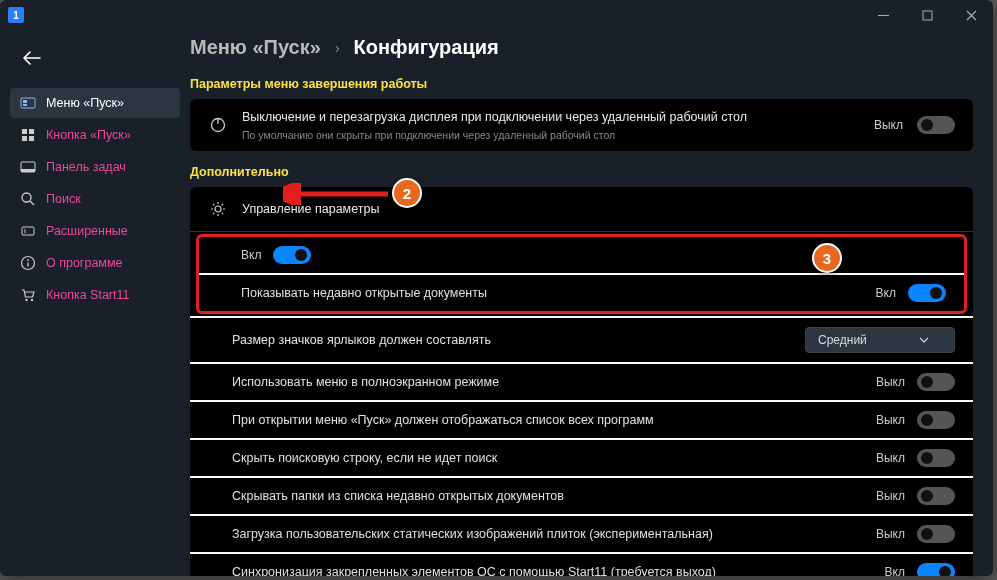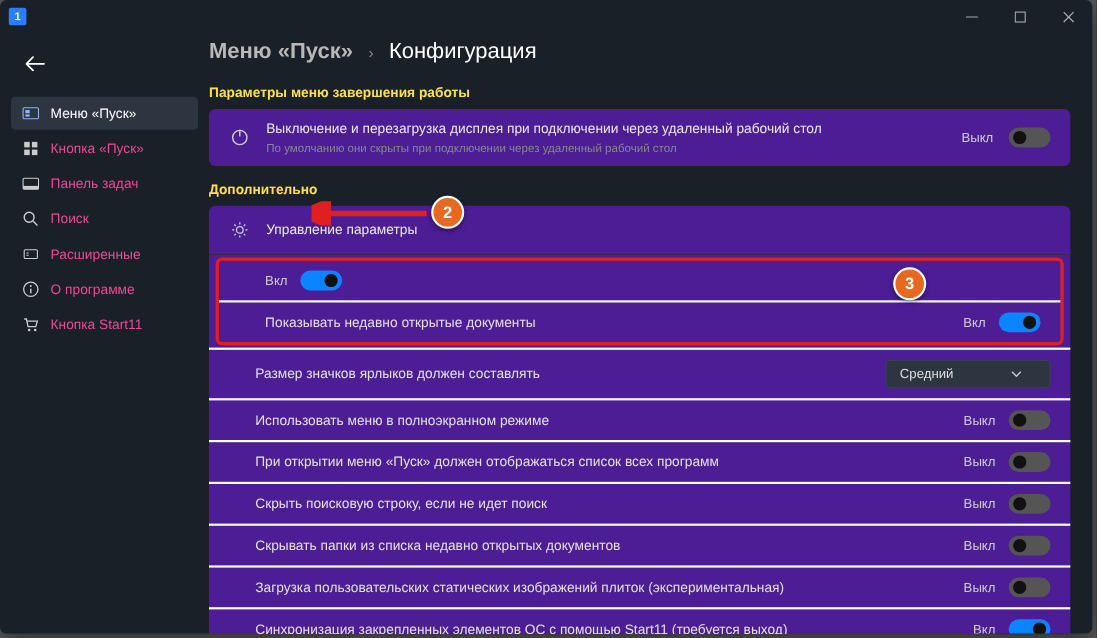--- a/index.html
+++ b/index.html
@@ -16,23 +16,23 @@
 .back-arrow svg { width:18px; height:14px; }
 .nav { display:flex; flex-direction:column; gap:2px; }
 .nav-item { display:flex; align-items:center; gap:10px; padding:7px 10px; border-radius:4px; color:#ec4899; font-size:12.5px; cursor:pointer; }
 .nav-item.active { background:#2c3540; color:#fff; }
 .nav-icon { width:16px; height:16px; flex-shrink:0; display:flex; align-items:center; justify-content:center; }
 .nav-icon svg { width:16px; height:16px; }
 .main { flex:1; padding:0 20px 0 0; overflow-y:auto; }
 .breadcrumb { display:flex; align-items:center; gap:14px; margin:6px 0 18px 0; }
 .bc-parent { color:#b8b8b8; font-size:20px; font-weight:600; }
 .bc-sep { color:#888; font-size:14px; }
-.bc-current { color:#fff; font-size:20px; font-weight:400; }
+.bc-current { color:#fff; font-size:20px; font-weight:700; }
 .section-title { color:#fde047; font-size:12.5px; font-weight:600; margin:4px 0 8px 0; }
-.panel { background:#4c1d95; border-radius:6px; margin-bottom:14px; }
+.panel { background:#000000; border-radius:6px; margin-bottom:14px; }
 .row { display:flex; align-items:center; padding:10px 18px; gap:14px; }
 .row-icon { width:20px; height:20px; flex-shrink:0; display:flex; align-items:center; justify-content:center; color:#ccc; }
 .row-icon svg { width:18px; height:18px; }
 .row-body { flex:1; }
 .row-title { color:#e8e8e8; font-size:12.5px; line-height:1.4; }
 .row-sub { color:#888; font-size:10.5px; margin-top:2px; }
 .row-state { color:#ccc; font-size:12px; }
 .toggle { width:38px; height:18px; border-radius:9px; position:relative; cursor:pointer; flex-shrink:0; }
 .toggle.off { background:#555; }
 .toggle.on { background:#0a84ff; }

